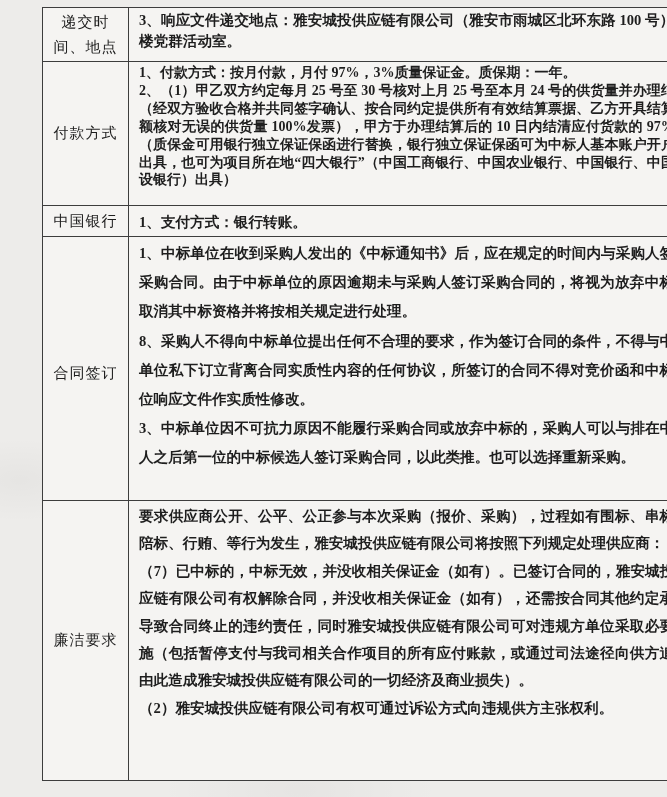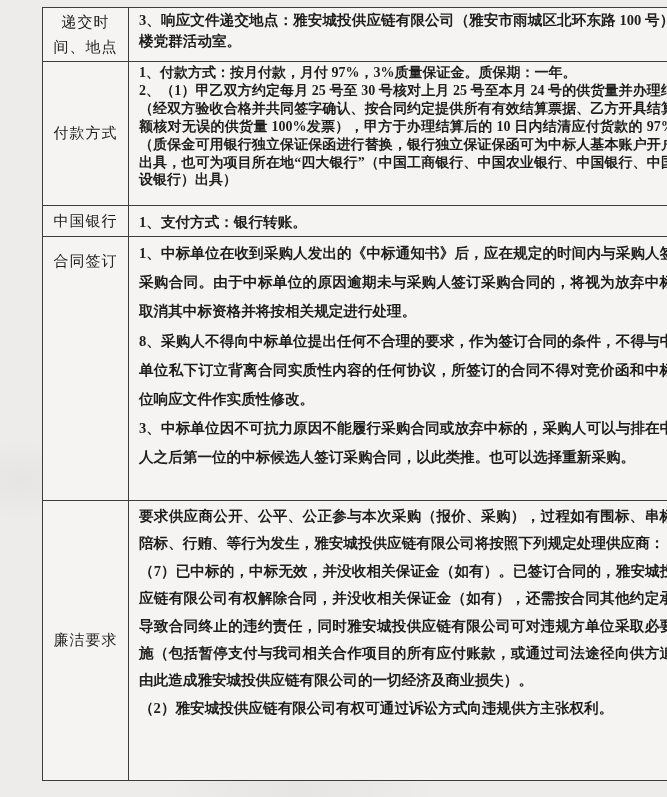--- a/index.html
+++ b/index.html
@@ -50,21 +50,21 @@
     display: flex;
     align-items: center;
     justify-content: center;
     text-align: center;
     padding: 2px 4px;
     font-size: 15px;
     letter-spacing: 1px;
     line-height: 1.65;
   }
   .cell.label.align-top {
-    align-items: flex-start;
+    align-items: center;
     padding-top: 12px;
   }
   .cell.content {
     padding: 2px 8px 8px 10px;
     text-align: justify;
     font-weight: bold;
   }
   .cell.content p {
     margin: 0;
   }

